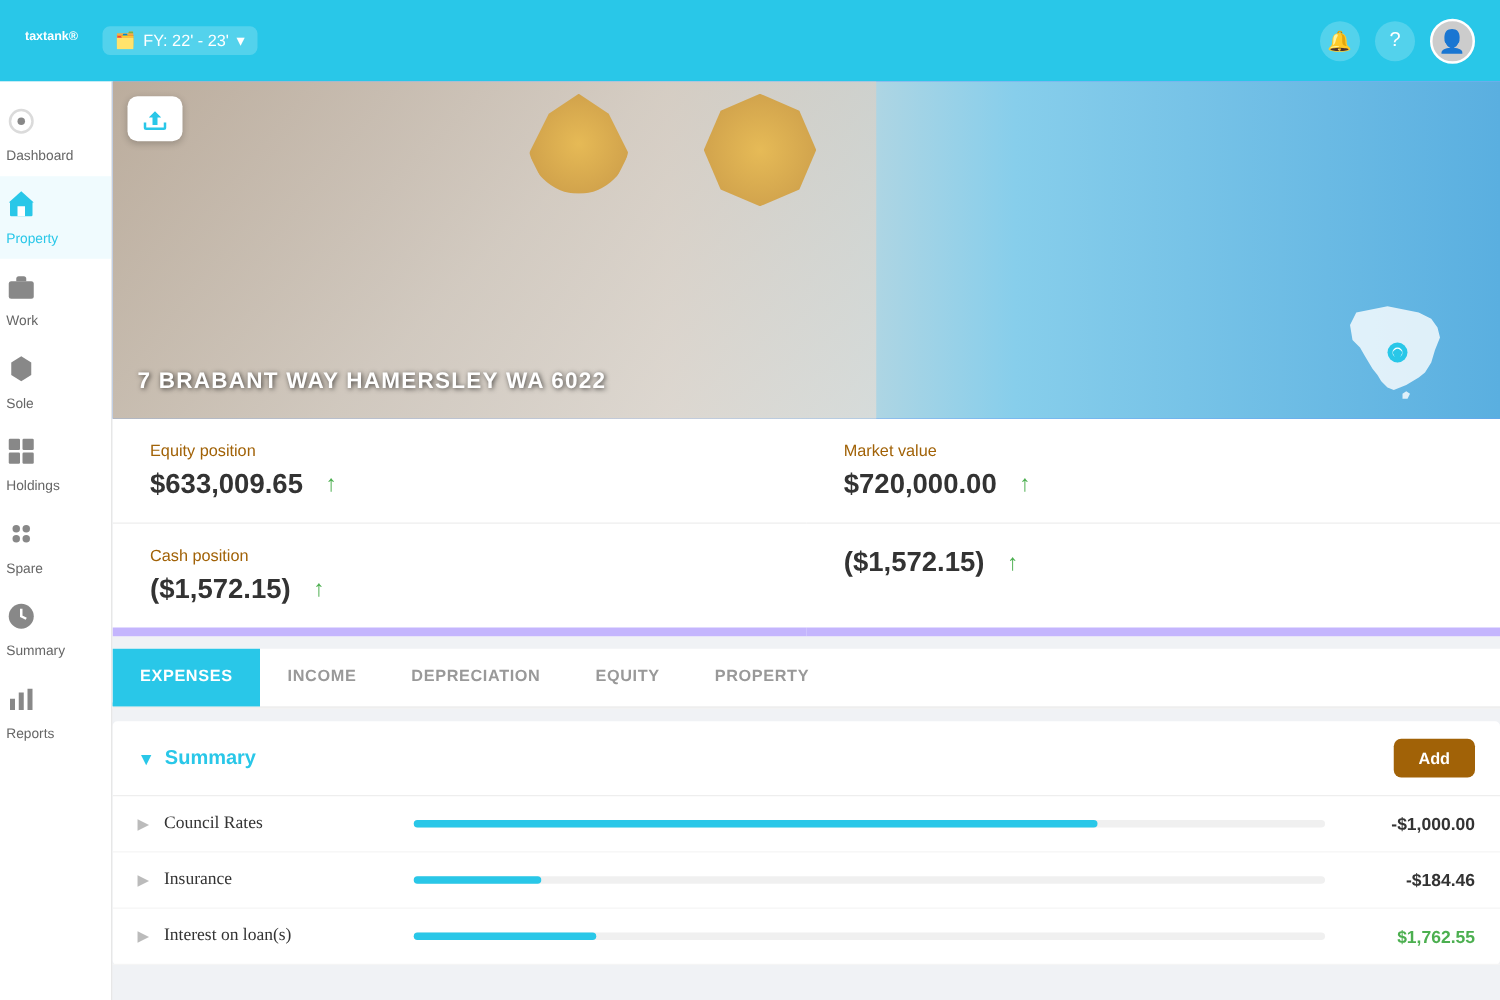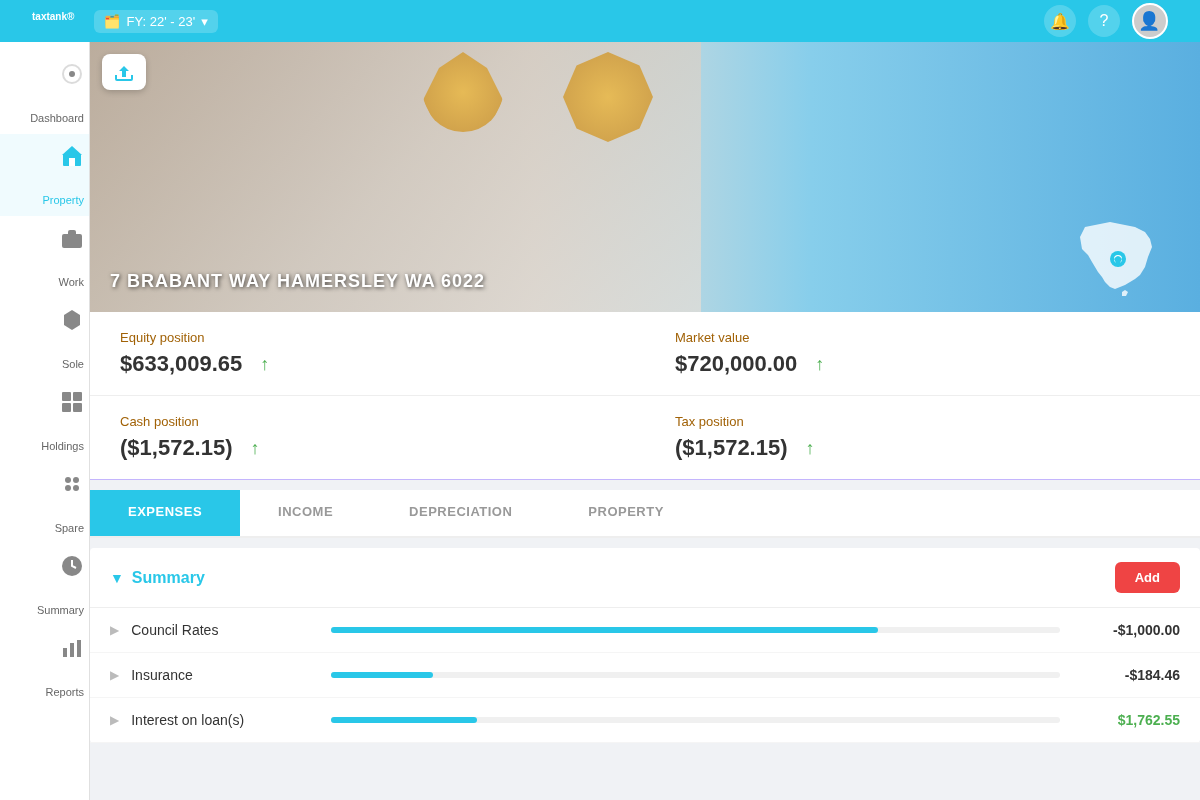--- a/index.html
+++ b/index.html
@@ -1,24 +1,24 @@
 <!DOCTYPE html>
 <html><head>
   <meta charset="utf-8">
   <style>
     * { box-sizing: border-box; margin: 0; padding: 0; }
     body { font-family: -apple-system, BlinkMacSystemFont, 'Segoe UI', sans-serif; background: #f0f2f5; display: flex; flex-direction: column; height: 800px; width: 1200px; overflow: hidden; }
 
     
     .header {
       background: #29c7e8;
-      height: 42px;
-      display: flex;
-      align-items: center;
-      padding: 0 32px;
+      height: 65px;
+      display: flex;
+      align-items: center;
+      padding: 0 20px;
       flex-shrink: 0;
       position: relative;
     }
     .logo {
       color: white;
       font-size: 22px;
       font-weight: bold;
       margin-right: 20px;
     }
     .logo span { font-size: 10px; vertical-align: super; }
@@ -74,27 +74,27 @@
       flex-direction: column;
       align-items: center;
       padding-top: 10px;
       border-right: 1px solid #e0e0e0;
       flex-shrink: 0;
       overflow-y: auto;
     }
     .sidebar-item {
       display: flex;
       flex-direction: column;
-      align-items: flex-end;
+      align-items: flex-start;
       padding: 10px 5px;
       width: 100%;
       cursor: pointer;
       color: #666;
       font-size: 11px;
-      gap: 20px;
+      gap: 4px;
       position: relative;
     }
     .sidebar-item.active {
       color: #29c7e8;
       background: #f0fbfe;
     }
     .sidebar-item .icon {
       font-size: 22px;
     }
     .sidebar-item.active .icon {
@@ -153,21 +153,21 @@
     
     .stats-grid {
       display: grid;
       grid-template-columns: 1fr 1fr;
       gap: 0;
       background: white;
       margin: 0;
     }
     .stat-card {
       padding: 18px 30px;
-      border-bottom: 1px solid #c4b5fd;
+      border-bottom: 7px solid #c4b5fd;
     }
     .stat-card:nth-child(1), .stat-card:nth-child(2) {
       border-bottom: 1px solid #eee;
     }
     .stat-label {
       color: #a16207;
       font-size: 13px;
       margin-bottom: 6px;
     }
     .stat-value {
@@ -181,21 +181,21 @@
     .arrow-up { color: #4caf50; font-size: 18px; }
 
     
     .tabs-bar {
       display: flex;
       background: white;
       border-bottom: 2px solid #eee;
       margin: 10px 0 0 0;
     }
     .tab {
-      padding: 14px 38px;
+      padding: 14px 22px;
       font-size: 13px;
       font-weight: 600;
       color: #999;
       cursor: pointer;
       letter-spacing: 0.5px;
       border-bottom: 3px solid transparent;
     }
     .tab.active {
       color: white;
       background: #29c7e8;
@@ -216,39 +216,39 @@
       border-bottom: 1px solid #eee;
     }
     .section-title {
       color: #29c7e8;
       font-size: 16px;
       font-weight: 600;
       margin-left: 8px;
       flex: 1;
     }
     .add-btn {
-      background: #ef4444;
+      background: #a16207;
       color: white;
       border: none;
       border-radius: 6px;
       padding: 8px 20px;
       font-size: 13px;
       font-weight: 600;
       cursor: pointer;
     }
     .chevron-icon { color: #29c7e8; font-size: 14px; }
 
     .expense-row {
       display: flex;
       align-items: center;
       padding: 14px 20px;
       border-bottom: 1px solid #f5f5f5;
     }
     .expense-expand { color: #bbb; margin-right: 12px; font-size: 12px; cursor: pointer; }
-    .expense-name { font-size: 14px; color: #333; width: 180px; }
+    .expense-name { font-size: 14px; color: #333; width: 180px; font-family: Liberation Serif, serif; }
     .expense-bar-container { flex: 1; height: 6px; background: #f0f0f0; border-radius: 3px; margin: 0 20px; }
     .expense-bar { height: 100%; border-radius: 3px; background: #29c7e8; }
     .expense-amount { font-size: 14px; font-weight: 600; color: #333; min-width: 100px; text-align: right; }
     .expense-amount.negative { color: #333; }
     .expense-amount.positive { color: #4caf50; }
   </style>
 </head>
 <body>
 
 <header class="header">
@@ -402,37 +402,39 @@
         </div>
       </div>
       <div class="stat-card">
         <div class="stat-label">Cash position</div>
         <div class="stat-value">
           <span>($1,572.15)</span>
           <span class="arrow-up">↑</span>
         </div>
       </div>
       <div class="stat-card">
-        <div class="stat-label">Tax position</div>
         <div class="stat-value">
           <span>($1,572.15)</span>
           <span class="arrow-up">↑</span>
         </div>
       </div>
     </div>
 
     <div class="tabs-bar">
       <div class="tab active">
         <span>EXPENSES</span>
       </div>
       <div class="tab">
         <span>INCOME</span>
       </div>
       <div class="tab">
         <span>DEPRECIATION</span>
+      </div>
+      <div class="tab">
+        <span>EQUITY</span>
       </div>
       <div class="tab">
         <span>PROPERTY</span>
       </div>
     </div>
 
     <div class="table-section">
       <div class="section-header">
         <span class="chevron-icon">▼</span>
         <span class="section-title">Summary</span>

